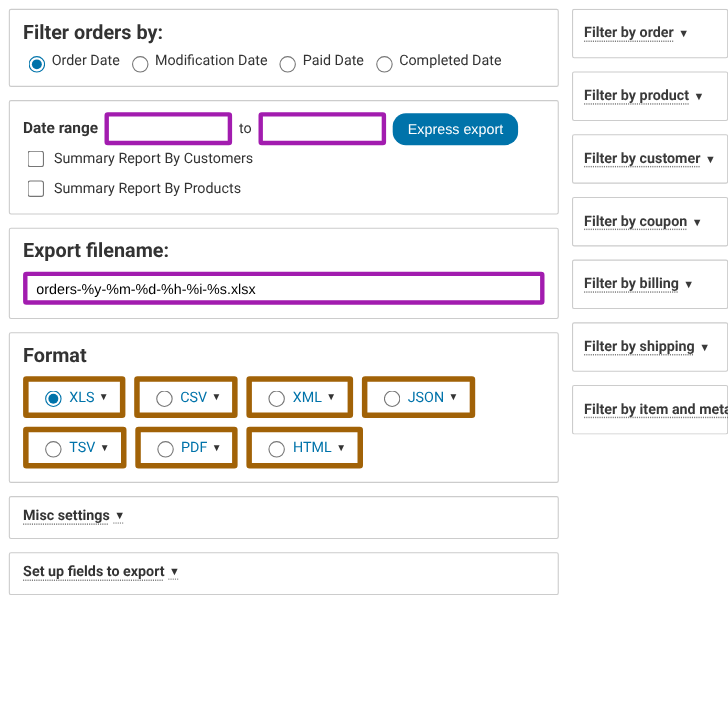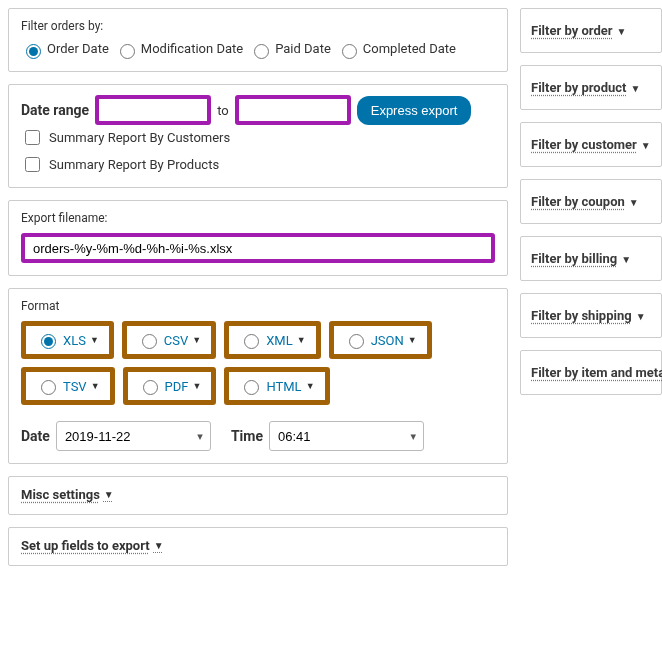--- a/index.html
+++ b/index.html
@@ -5,21 +5,21 @@
   * { box-sizing: border-box; }
   body { margin: 0; padding: 8px; font-family: -apple-system, "Segoe UI", Roboto, Arial, sans-serif; font-size: 13px; color: #333; background:#fff; width:662px; }
   .cols { display:flex; gap:12px; align-items:flex-start; }
   .left { flex: 0 0 500px; display:flex; flex-direction:column; gap:12px; }
   .right { flex: 0 0 142px; display:flex; flex-direction:column; gap:12px; overflow:hidden; }
   .panel, .sidepanel { border:1px solid #ccc; border-radius:2px; background:#fff; }
   .panel { padding:10px 12px 12px; }
   .sidepanel { padding:14px 10px; font-size:13px; font-weight:700; color:#3a3a3a; white-space:nowrap; }
   .sidepanel .lbl { text-decoration: underline dotted #777; text-underline-offset:3px; }
   .sidepanel .caret { font-size:10px; margin-left:4px; }
-  .heading { font-weight:400; font-size:12px; margin-bottom:8px; }
+  .heading { font-weight:700; font-size:18px; margin-bottom:8px; }
   .radio-row { display:flex; flex-wrap:wrap; gap:4px 6px; align-items:center; }
   .radio-item { display:flex; gap:3px; }
   input[type=radio] { width:15px; height:15px; accent-color:#0073aa; }
   input[type=checkbox] { width:15px; height:15px; accent-color:#0073aa; border-radius:3px; }
   .row { display:flex; align-items:center; gap:6px; flex-wrap:wrap; }
   .label-inline { font-weight:700; font-size:14px; }
   input.ti { border:4px solid #a21caf; border-radius:3px; padding:6px 8px; font-size:13px; height:30px; }
   input.ti.small { width:116px; }
   input.ti.full { width:100%; }
   .sumrow { display:flex; align-items:center; gap:6px; margin-top:6px; }
@@ -119,34 +119,20 @@
             <input type="radio" name="fmt" style="">
             <span>PDF</span>
             <span class="caret">▼</span>
           </label>
         <label class="fmt">
             <input type="radio" name="fmt" style="">
             <span>HTML</span>
             <span class="caret">▼</span>
           </label>
       </div>
-      <div class="date-time">
-        <div class="row">
-          <span class="label-inline">Date</span>
-          <span class="sel-wrap">
-            <select class="sel w1"><option>2019-11-22</option></select>
-          </span>
-        </div>
-        <div class="row">
-          <span class="label-inline">Time</span>
-          <span class="sel-wrap">
-            <select class="sel w1"><option>06:41</option></select>
-          </span>
-        </div>
-      </div>
     </div>
 
 
     <div class="panel">
       <span class="collapser">
           <span>Misc settings</span>
           <span style="font-size:10px;">▼</span>
         </span>
     </div>
 

